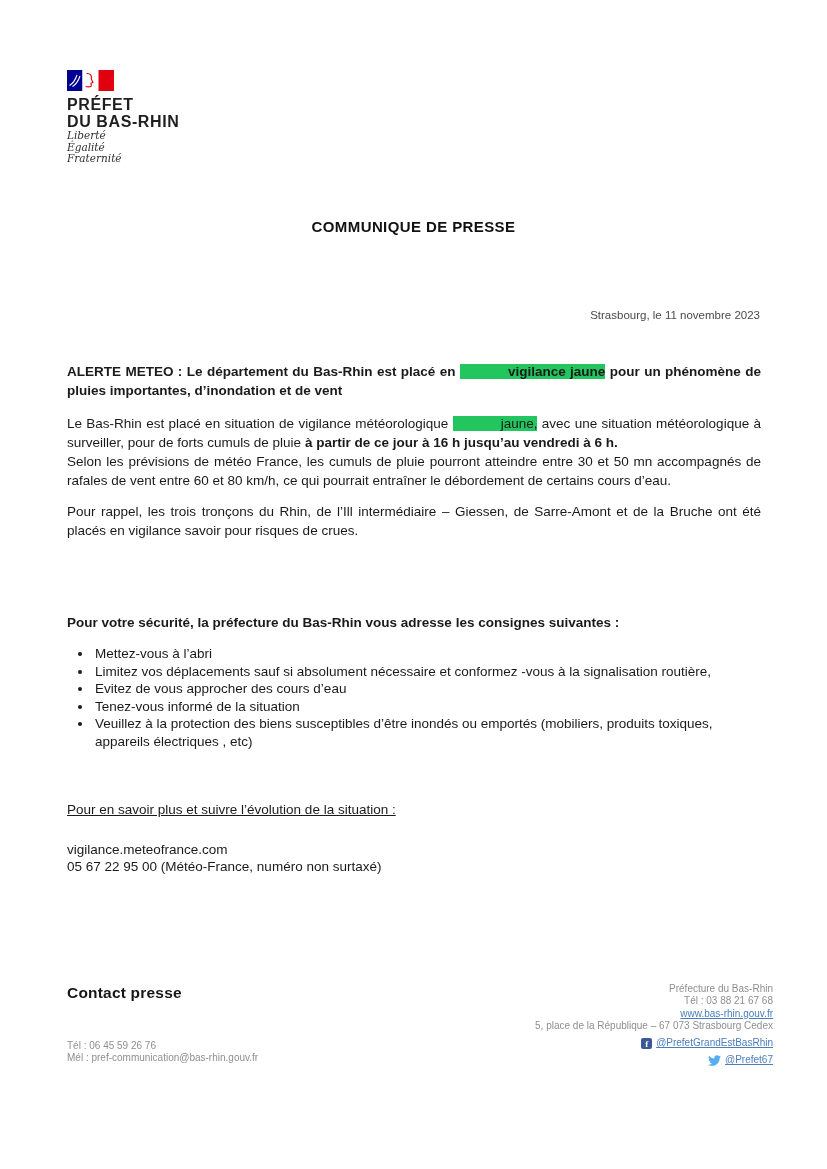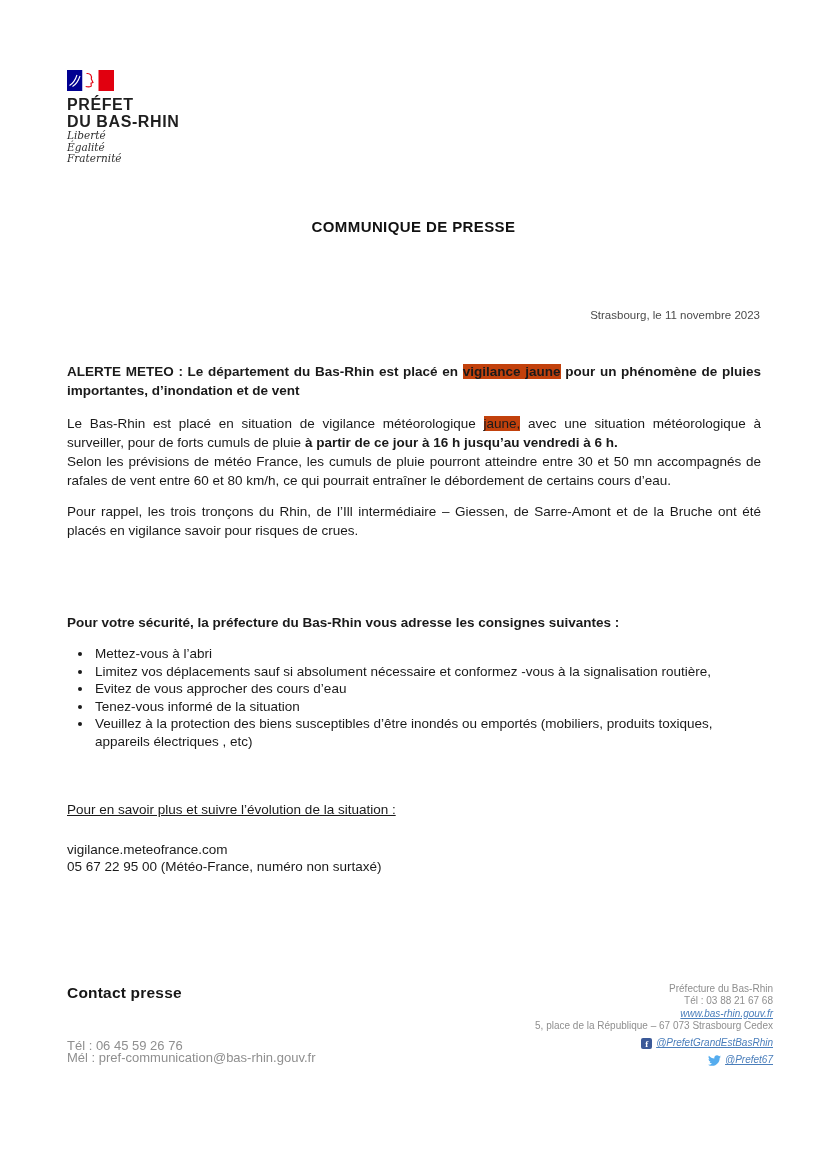--- a/index.html
+++ b/index.html
@@ -19,38 +19,38 @@
   
   .doc-title { position:absolute; top:218px; left:0; width:100%; margin:0;
                text-align:center; font-size:15px; font-weight:bold; letter-spacing:0.4px; color:#111; }
   .dateline { position:absolute; top:309px; right:67px; font-size:11.5px; color:#4a4a4a; }
 
   
   .body-a { position:absolute; top:362px; left:67px; width:694px; font-size:13.5px; line-height:19px; }
   .body-a p, .body-b p, .body-c p { margin:0; }
   .justify { text-align:justify; }
   .bold { font-weight:bold; }
-  .hl { background:#c2410c; }
+  .hl { background:#22c55e;padding-left:48px; }
   .mt14 { margin-top:14px !important; }
   .mt12 { margin-top:12px !important; }
 
   .body-b { position:absolute; top:613px; left:67px; width:694px; font-size:13.5px; line-height:19px; }
   .body-b ul { margin:13px 0 0 0; padding-left:26px; }
   .body-b li { line-height:17.5px; margin:0; padding-left:2px; }
 
   .body-c { position:absolute; top:800px; left:67px; width:694px; font-size:13.5px; line-height:17px; }
   .underline-h { text-decoration:underline; margin:0 0 22px 0 !important; line-height:19px; }
 
   
   .contact-heading { position:absolute; left:67px; top:984px; margin:0;
                      font-size:15.5px; font-weight:bold; letter-spacing:0.2px; color:#171717; }
-  .footer-left { position:absolute; left:67px; top:1040px; font-size:13px; line-height:12px; color:#8f8f8f; }
+  .footer-left { position:absolute; left:67px; top:1040px; font-size:10px; line-height:12px; color:#8f8f8f; }
   .footer-right { position:absolute; right:54px; top:983px; font-size:10px; line-height:12.4px;
                   color:#8f8f8f; text-align:right; }
-  .link { color:#4a7ebb; text-decoration:underline; cursor:pointer;font-style:italic; }
+  .link { color:#4a7ebb; text-decoration:underline; cursor:pointer; }
   .social-row { display:flex; justify-content:flex-end; align-items:center; gap:4px; margin-top:4px; height:13px; }
   .fb-icon { width:11px; height:11px; background:#3b5998; color:#fff; border-radius:2px;
              font-size:9px; font-weight:bold; display:inline-flex; align-items:flex-end; justify-content:center;
              font-family:"Liberation Serif", serif; line-height:10px; overflow:hidden; }
   .tw-icon svg { display:block; }
 </style>
 </head>
 <body>
 
 <div class="page">

